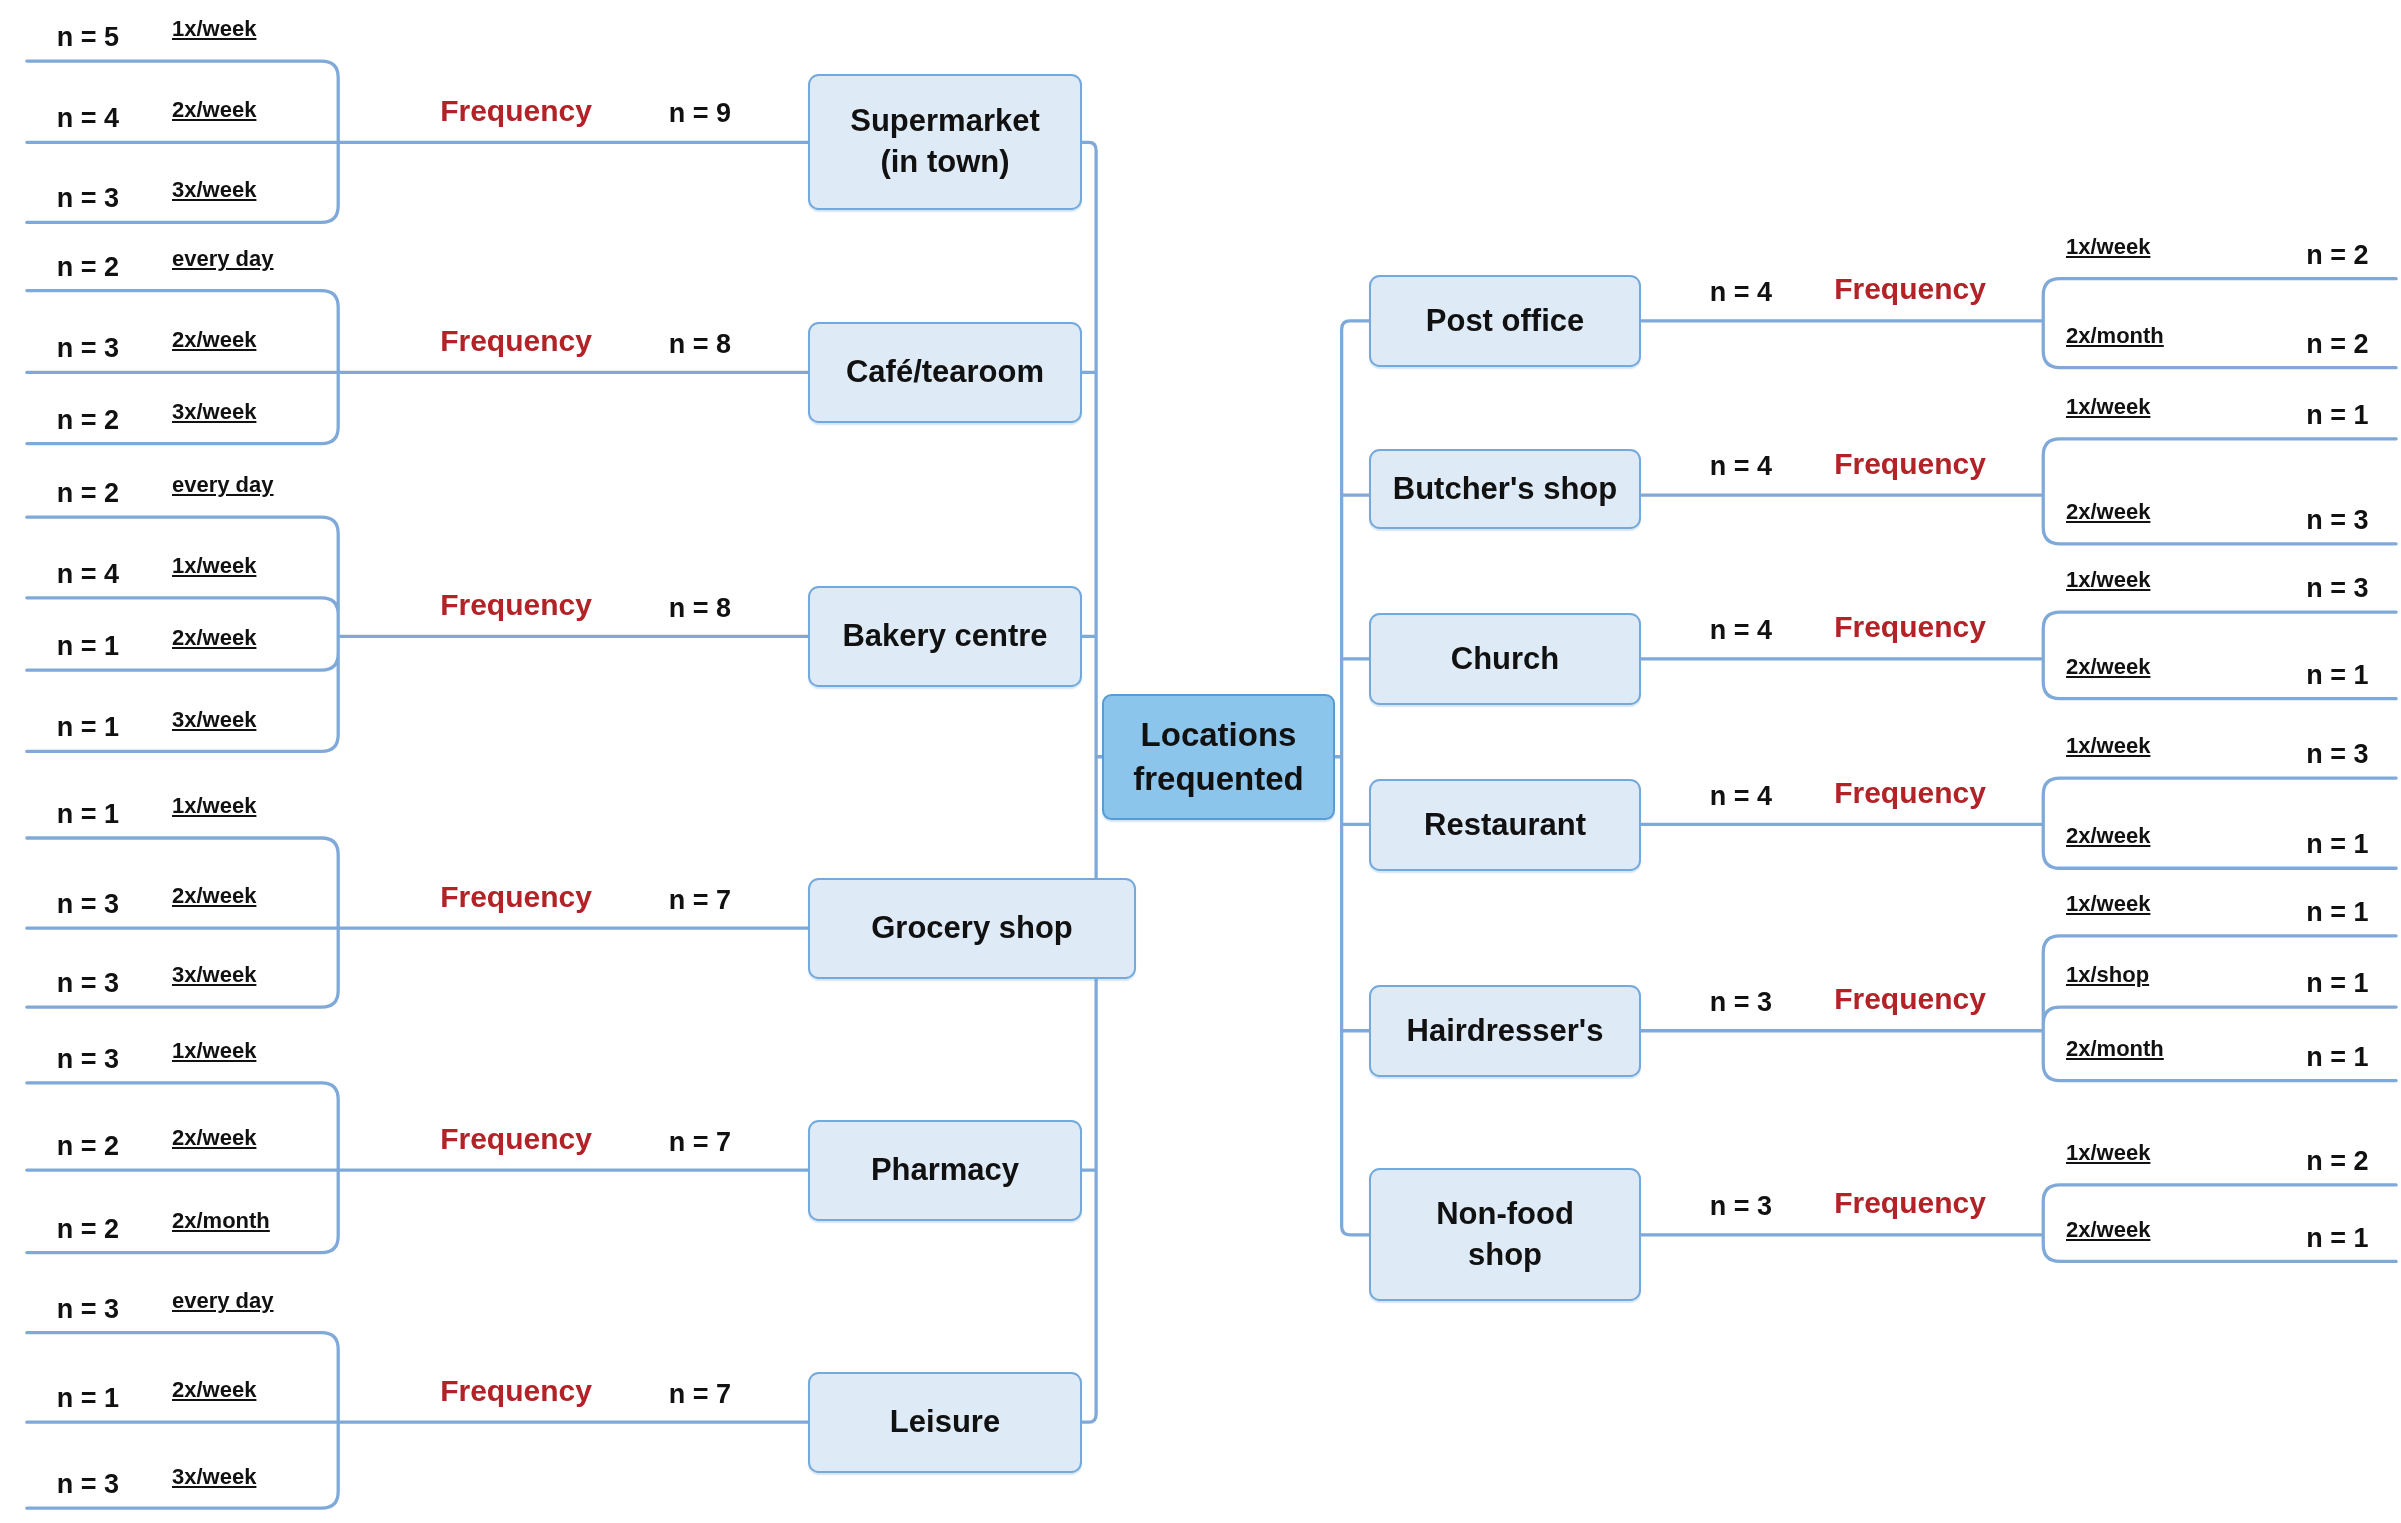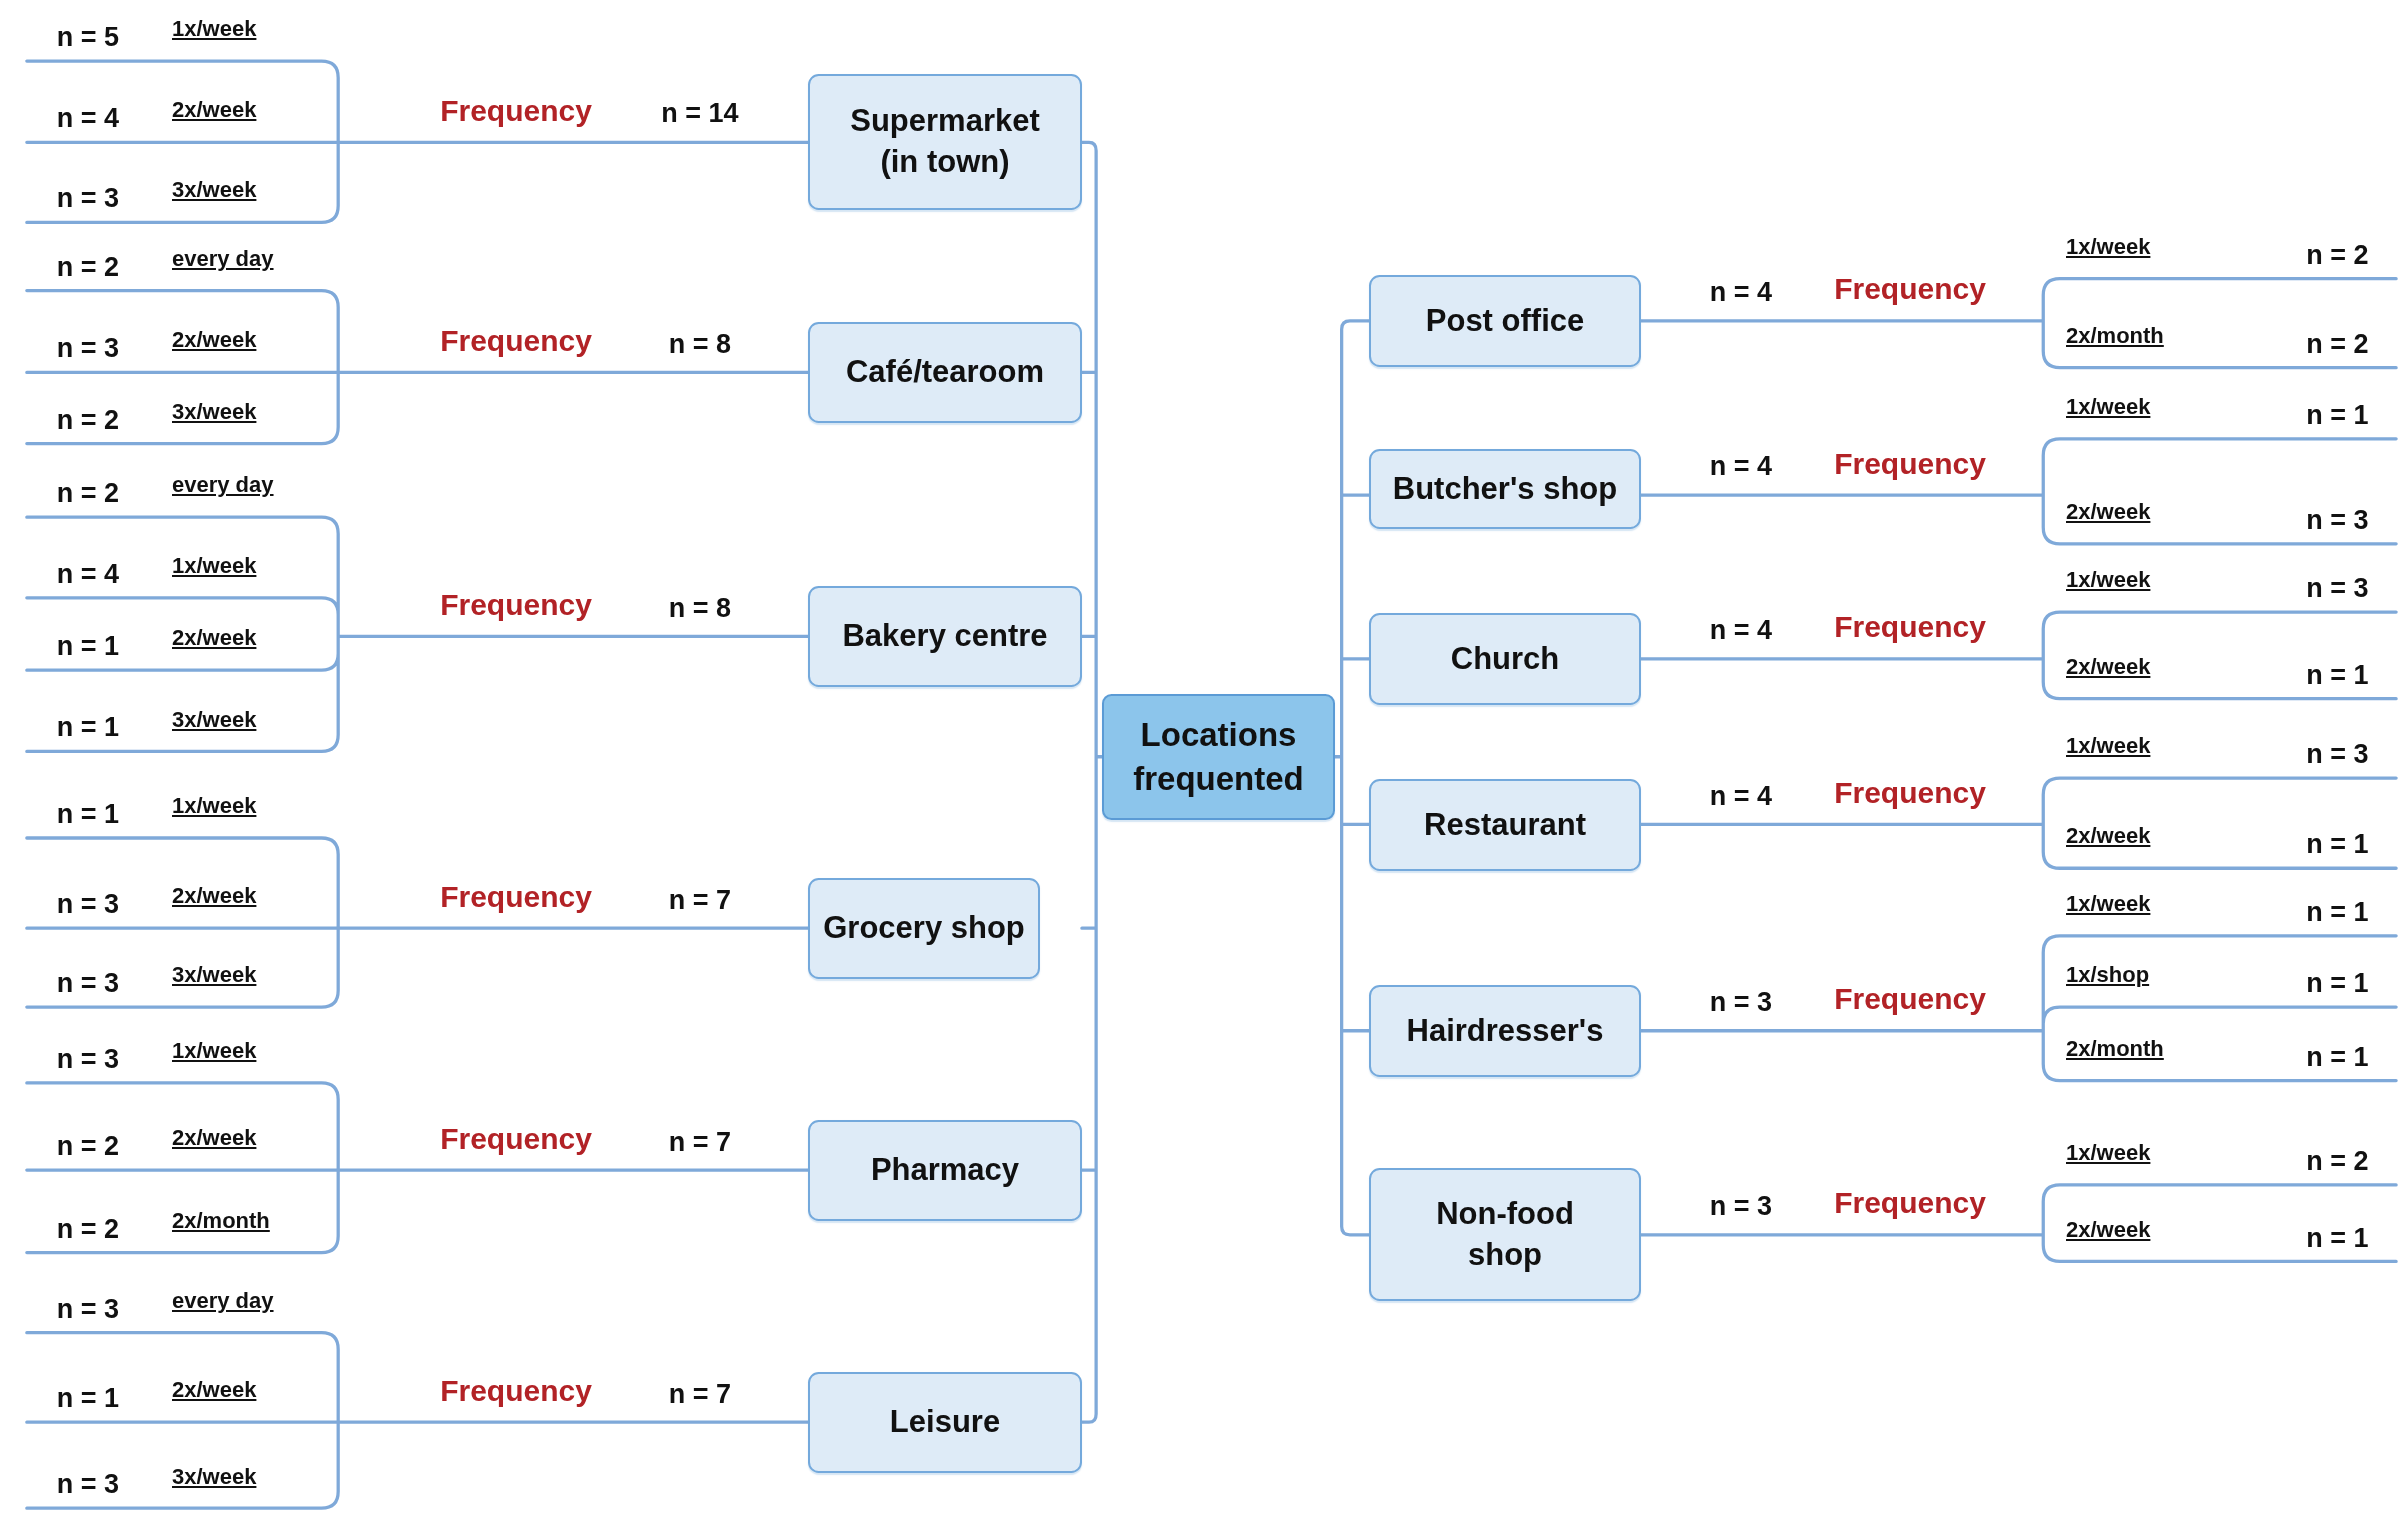--- a/index.html
+++ b/index.html
@@ -52,21 +52,21 @@
       <path d="M 2766 1390 H 3445 M 4040 1312 H 3473 Q 3445 1312 3445 1340 V 1390 M 4040 1464 H 3473 Q 3445 1464 3445 1436 V 1390" fill="none" stroke="#7FA9D9" stroke-width="5.5" stroke-linecap="round"></path>
       <path d="M 2766 1738 H 3445 M 4040 1578 H 3473 Q 3445 1578 3445 1606 V 1738 M 4040 1698 H 3473 Q 3445 1698 3445 1726 V 1738 M 4040 1822 H 3473 Q 3445 1822 3445 1794 V 1738" fill="none" stroke="#7FA9D9" stroke-width="5.5" stroke-linecap="round"></path>
       <path d="M 2766 2082 H 3445 M 4040 1998 H 3473 Q 3445 1998 3445 2026 V 2082 M 4040 2127 H 3473 Q 3445 2127 3445 2099 V 2082" fill="none" stroke="#7FA9D9" stroke-width="5.5" stroke-linecap="round"></path>
       <path d="M 1824 240 H 1836 Q 1848 240 1848 254 V 2384 Q 1848 2398 1836 2398 H 1824 M 1848 628 H 1824 M 1848 1073 H 1824 M 1848 1565 H 1824 M 1848 1973 H 1824 M 1848 1276 H 1862" fill="none" stroke="#7FA9D9" stroke-width="5.5" stroke-linecap="round"></path>
       <path d="M 2308 541 H 2276 Q 2262 541 2262 555 V 2068 Q 2262 2082 2276 2082 H 2308 M 2262 835 H 2308 M 2262 1111 H 2308 M 2262 1390 H 2308 M 2262 1738 H 2308 M 2248 1276 H 2262" fill="none" stroke="#7FA9D9" stroke-width="5.5" stroke-linecap="round"></path>
     </svg>
   <div class="node" style="left: 808px; top: 74px; width: 274px; height: 136px;">Supermarket
 (in town)</div>
 <div class="node center-node">Locations
 frequented</div>
-    <div class="lbl branch-count" style="left: 623px; top: 98px; width: 154px;">n = 14</div>
+    <div class="lbl branch-count" style="left: 623px; top: 98px; width: 154px;">n = 9</div>
     <div class="lbl branch-freq" style="left: 424px; top: 94px; width: 184px;">Frequency</div>
     <div class="lbl leaf-label" style="left: 172px; top: 16px;">1x/week</div>
     <div class="lbl leaf-count" style="left: 24px; top: 22px; width: 128px;">n = 5</div>
     <div class="lbl leaf-label" style="left: 172px; top: 97px;">2x/week</div>
     <div class="lbl leaf-count" style="left: 24px; top: 103px; width: 128px;">n = 4</div>
     <div class="lbl leaf-label" style="left: 172px; top: 177px;">3x/week</div>
     <div class="lbl leaf-count" style="left: 24px; top: 183px; width: 128px;">n = 3</div>
     <div class="node" style="left: 808px; top: 322px; width: 274px; height: 101px;">Café/tearoom</div>
     <div class="lbl branch-count" style="left: 623px; top: 329px; width: 154px;">n = 8</div>
     <div class="lbl branch-freq" style="left: 424px; top: 324px; width: 184px;">Frequency</div>
@@ -80,21 +80,21 @@
     <div class="lbl branch-count" style="left: 623px; top: 593px; width: 154px;">n = 8</div>
     <div class="lbl branch-freq" style="left: 424px; top: 588px; width: 184px;">Frequency</div>
     <div class="lbl leaf-label" style="left: 172px; top: 472px;">every day</div>
     <div class="lbl leaf-count" style="left: 24px; top: 478px; width: 128px;">n = 2</div>
     <div class="lbl leaf-label" style="left: 172px; top: 553px;">1x/week</div>
     <div class="lbl leaf-count" style="left: 24px; top: 559px; width: 128px;">n = 4</div>
     <div class="lbl leaf-label" style="left: 172px; top: 625px;">2x/week</div>
     <div class="lbl leaf-count" style="left: 24px; top: 631px; width: 128px;">n = 1</div>
     <div class="lbl leaf-label" style="left: 172px; top: 707px;">3x/week</div>
     <div class="lbl leaf-count" style="left: 24px; top: 712px; width: 128px;">n = 1</div>
-    <div class="node" style="left: 808px; top: 878px; width: 232px; height: 101px;">Grocery shop</div>
+    <div class="node" style="left: 808px; top: 878px; width: 328px; height: 101px;">Grocery shop</div>
     <div class="lbl branch-count" style="left: 623px; top: 885px; width: 154px;">n = 7</div>
     <div class="lbl branch-freq" style="left: 424px; top: 880px; width: 184px;">Frequency</div>
     <div class="lbl leaf-label" style="left: 172px; top: 793px;">1x/week</div>
     <div class="lbl leaf-count" style="left: 24px; top: 799px; width: 128px;">n = 1</div>
     <div class="lbl leaf-label" style="left: 172px; top: 883px;">2x/week</div>
     <div class="lbl leaf-count" style="left: 24px; top: 889px; width: 128px;">n = 3</div>
     <div class="lbl leaf-label" style="left: 172px; top: 962px;">3x/week</div>
     <div class="lbl leaf-count" style="left: 24px; top: 968px; width: 128px;">n = 3</div>
     <div class="node" style="left: 808px; top: 1120px; width: 274px; height: 101px;">Pharmacy</div>
     <div class="lbl branch-count" style="left: 623px; top: 1127px; width: 154px;">n = 7</div>

